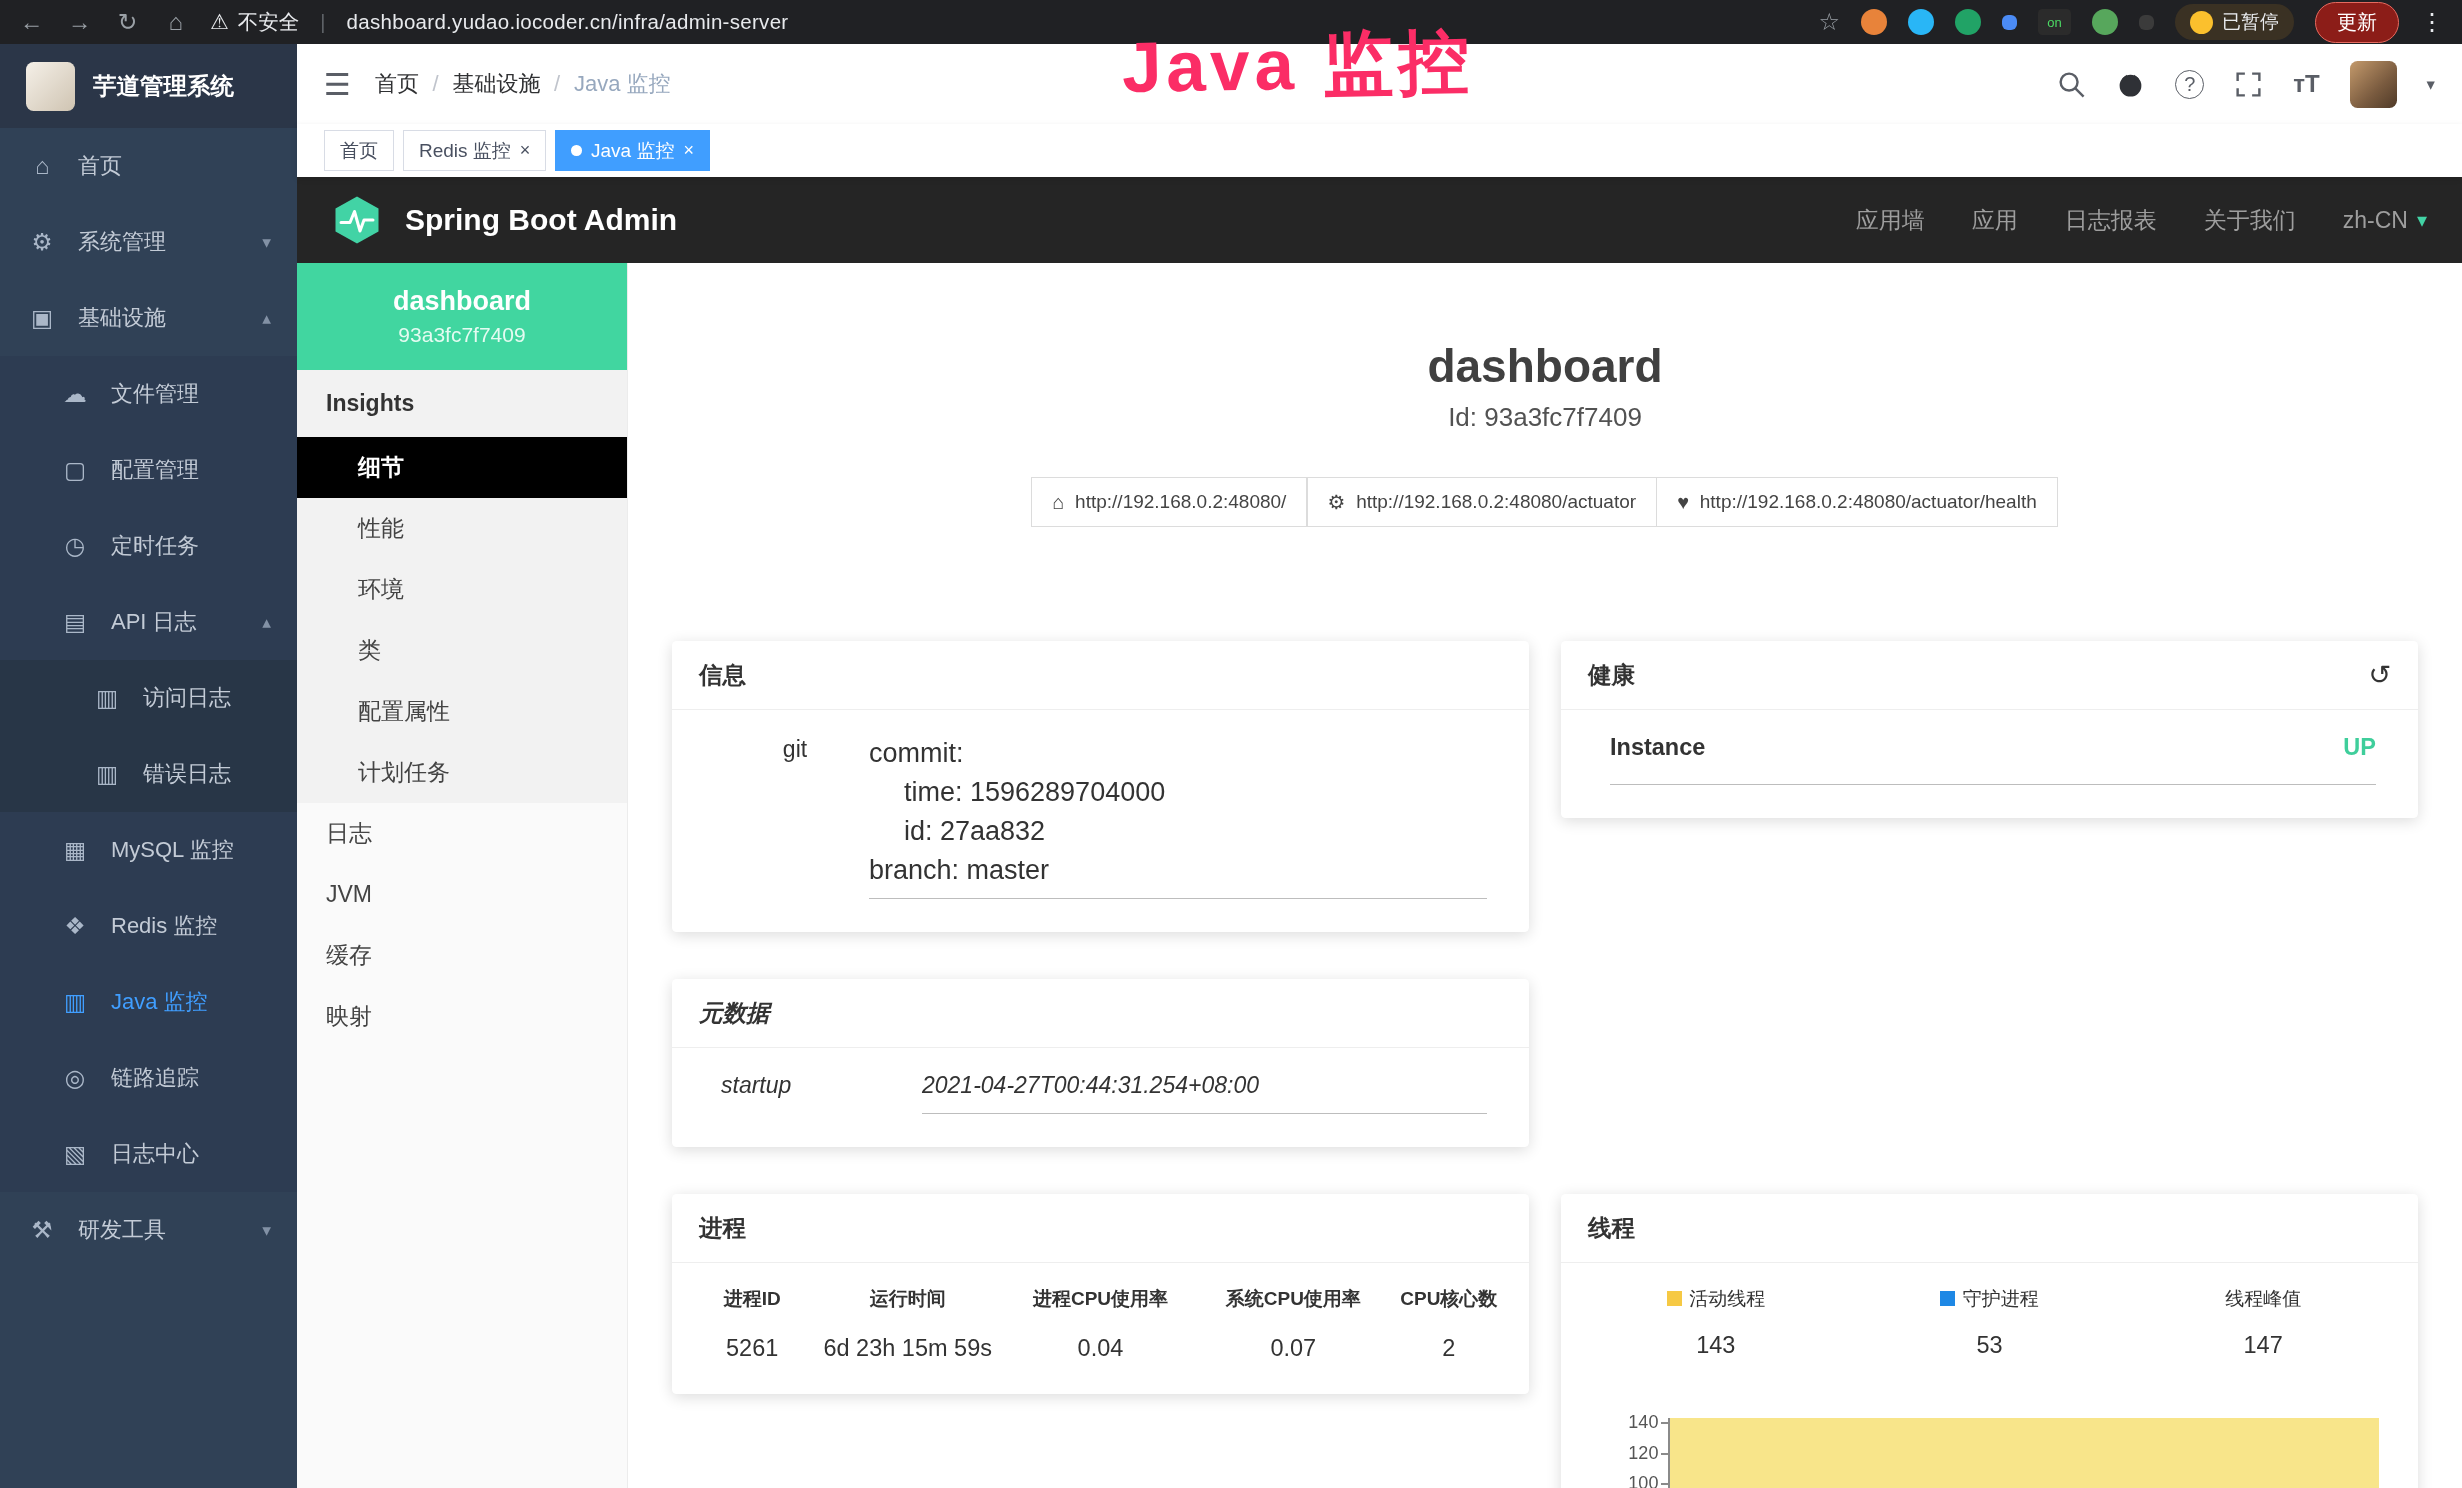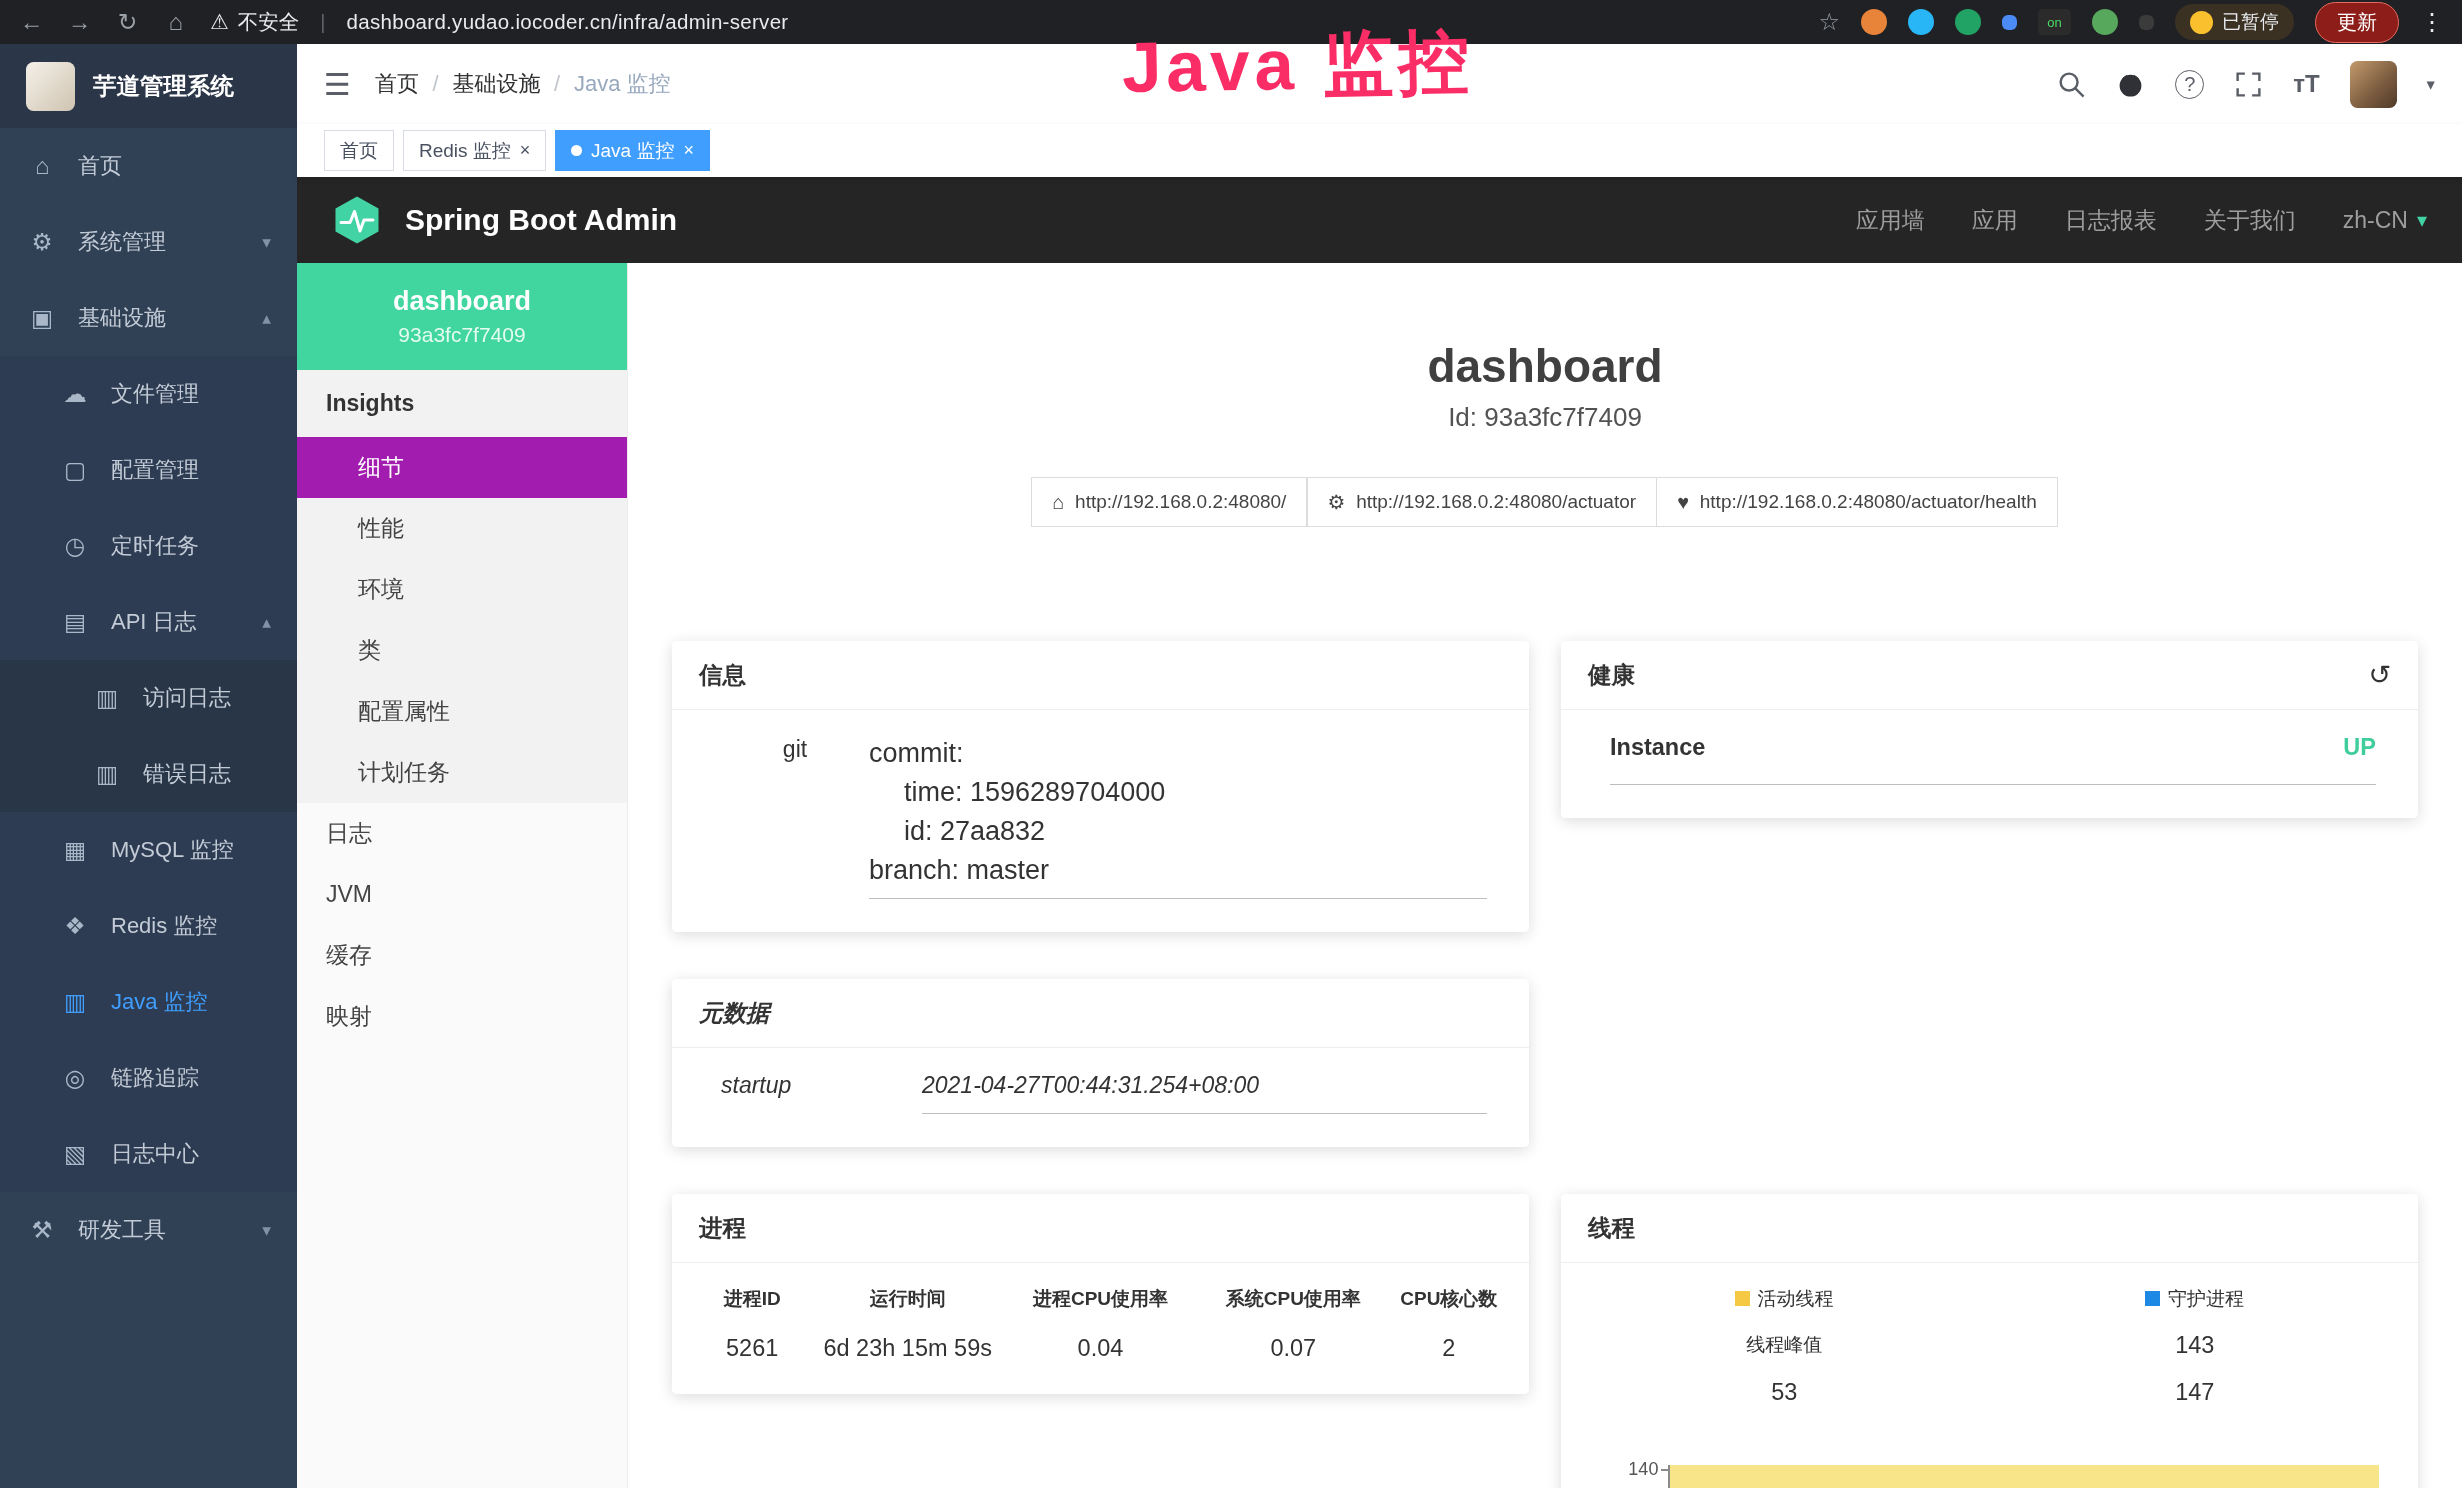--- a/index.html
+++ b/index.html
@@ -87,21 +87,21 @@
   .locale .caret-green{color:#42d3a5;font-size:20px;}
 
   .sba-body{flex:1;display:flex;min-height:0;background:#fff;}
   .sba-side{width:331px;flex-shrink:0;background:#fafafa;border-right:0.8px solid #ececec;font-size:23px;}
   .sba-app{background:#41d6a0;color:#fff;text-align:center;padding:23px 15px;cursor:pointer;}
   .sba-app .name{font-size:27px;font-weight:bold;}
   .sba-app .id{font-size:21px;color:#e4fbf1;margin-top:6px;}
   .sba-group{background:#f2f2f2;}
   .sba-group-label{padding:20px 29px;font-weight:bold;color:#333;font-size:23px;}
   .sba-item{height:61px;display:flex;align-items:center;padding-left:61px;color:#444;cursor:pointer;}
-  .sba-item.active{background:#a21caf;color:#fff;}
+  .sba-item.active{background:#000000;color:#fff;font-weight:bold;}
   .sba-root{height:61px;display:flex;align-items:center;padding-left:29px;color:#444;cursor:pointer;}
 
   .sba-main{flex:1;min-width:0;padding:44px 44px 0;background:#fff;overflow:hidden;}
   .dash-title{text-align:center;font-size:46px;color:#404040;font-weight:bold;margin:32px 0 0;}
   .dash-sub{text-align:center;font-size:26px;color:#525252;margin-top:9px;}
   .links-row{display:flex;justify-content:center;margin-top:44px;}
   .link-btn{display:flex;align-items:center;gap:10.6px;border:0.8px solid #dcdcdc;background:#fff;
     padding:12px 20px;font-size:19px;color:#444;margin-left:-0.8px;cursor:pointer;}
   .link-btn .li{font-size:20px;color:#444;}
 
@@ -120,21 +120,21 @@
   .hlabel{font-weight:bold;color:#333;}
   .hstatus{font-weight:bold;color:#3fce9b;}
   .meta-key{width:201px;font-size:23px;color:#333;}
   .meta-val{flex:1;font-size:23px;color:#333;border-bottom:0.8px solid #bdbdbd;padding-bottom:13.7px;}
 
   .card-b.tight{padding:23px 18px 32px;}
   .pgrid{display:grid;grid-template-columns:1fr 1.5fr 1.6fr 1.5fr 1fr;row-gap:23px;text-align:center;}
   .ph{font-size:19px;color:#333;font-weight:600;}
   .pv{font-size:23.5px;color:#333;}
 
-  .tlegend{display:grid;grid-template-columns:1fr 1fr;row-gap:20px;text-align:center;}
+  .tlegend{display:grid;grid-template-columns:1fr 1fr 1fr;row-gap:20px;text-align:center;}
   .tl-label{font-size:19px;color:#333;display:flex;align-items:center;justify-content:center;gap:7.6px;}
   .sq{width:15px;height:15px;display:inline-block;}
   .sq.yellow{background:#f6c944;}
   .sq.blue{background:#1e88e5;}
   .tl-val{font-size:23.5px;color:#333;}
   .threads-chart{position:relative;height:228px;margin-top:26px;}
   .axis{position:absolute;left:89px;top:33px;bottom:0;width:1.5px;background:#8a8a8a;}
   .tick{position:absolute;left:20px;width:70px;text-align:right;font-size:18px;color:#555;padding-right:10.6px;}
   .tick:after{content:"";position:absolute;right:0;top:10.6px;width:7.6px;height:1.5px;background:#8a8a8a;}
   .t140{top:27px;} .t120{top:58px;} .t100{top:88px;}

